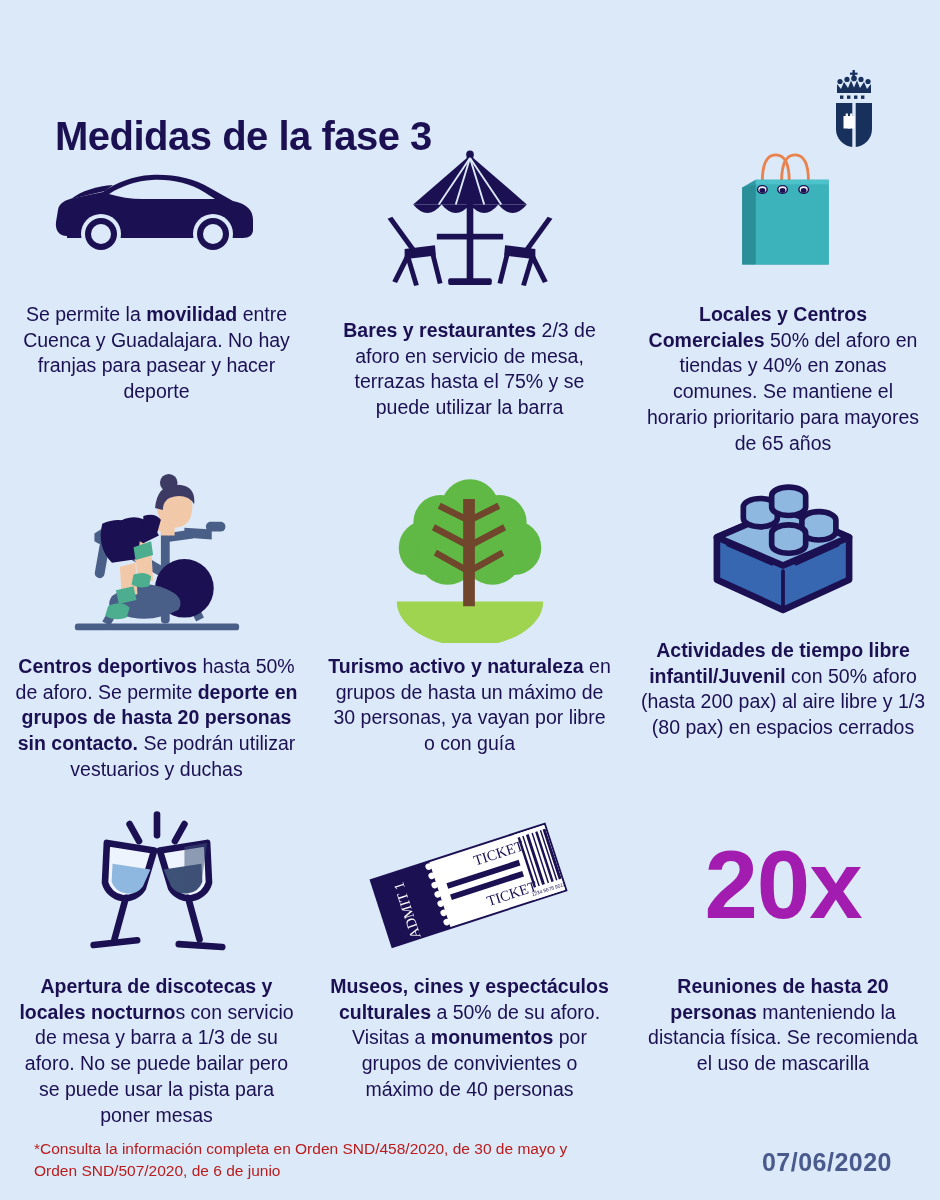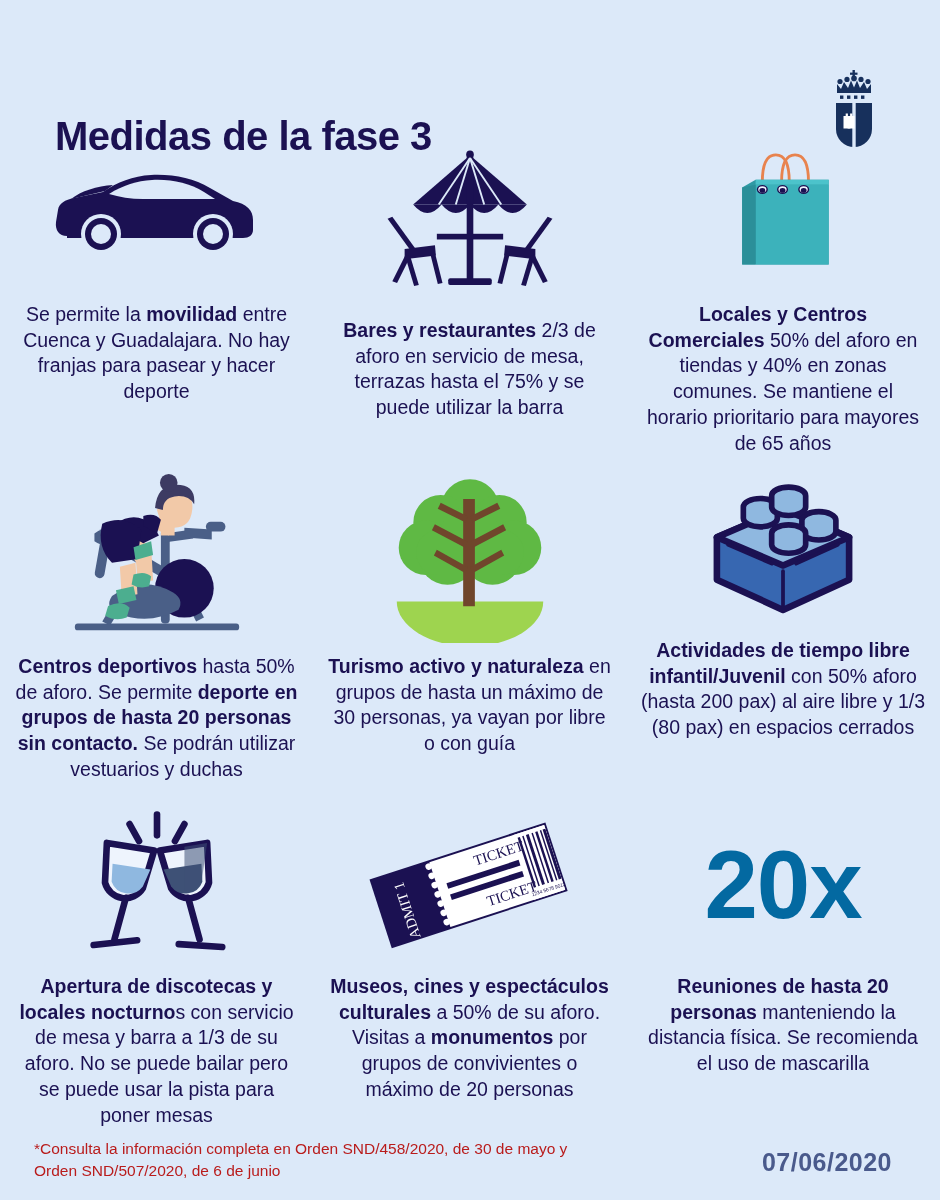--- a/index.html
+++ b/index.html
@@ -40,21 +40,21 @@
   .art.tall{height:186px;}
   .caption{
     text-align:center;
     font-size:19.5px;line-height:1.32;
     color:#1b1152;
     max-width:284px;
     margin-top:4px;
   }
   .caption b{font-weight:bold;}
   .big-num{
-    font-size:96px;font-weight:bold;color:#0369a1;
+    font-size:96px;font-weight:bold;color:#a21caf;
     line-height:1;letter-spacing:-1px;
   }
 
   
   .footer{position:absolute;left:0;bottom:0;width:940px;height:80px;}
   .footnote{
     position:absolute;left:34px;top:18px;width:540px;
     font-size:15.5px;line-height:1.45;color:#b91c1c;
   }
   .date{
@@ -357,21 +357,21 @@
                 <rect x="187" y="44" width="1.5" height="54"></rect>
               <rect x="191" y="44" width="2.5" height="54"></rect>
                 <rect x="196" y="44" width="1.5" height="54"></rect>
               <rect x="199" y="44" width="3" height="54"></rect>
             </g>
             <text x="186" y="106" fill="#1b1152" font-size="5" text-anchor="middle">1234 5678 9012</text>
           </g>
         </svg>
       </div>
       <div class="caption">
-        <b>Museos, cines y espectáculos culturales</b><span> a 50% de su aforo. Visitas a </span><b>monumentos</b><span> por grupos de convivientes o máximo de 20 personas</span>
+        <b>Museos, cines y espectáculos culturales</b><span> a 50% de su aforo. Visitas a </span><b>monumentos</b><span> por grupos de convivientes o máximo de 40 personas</span>
       </div>
     </div>
 
     <div class="cell">
       <div class="art">
         <div class="big-num">20x</div>
       </div>
       <div class="caption">
         <b>Reuniones de hasta 20 personas</b><span> manteniendo la distancia física. Se recomienda el uso de mascarilla</span>
       </div>

